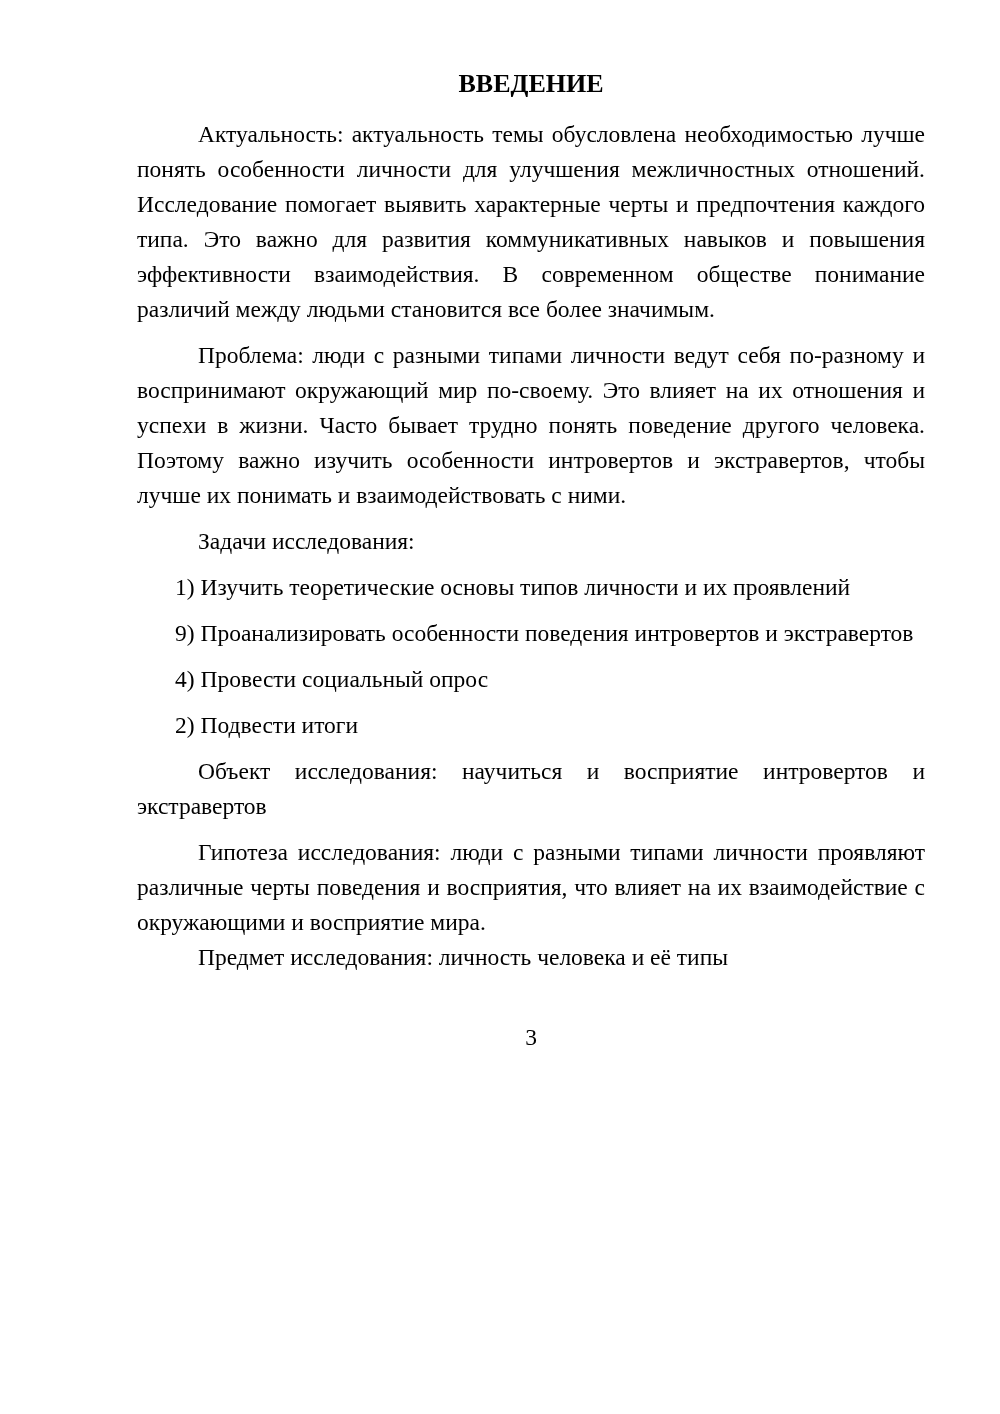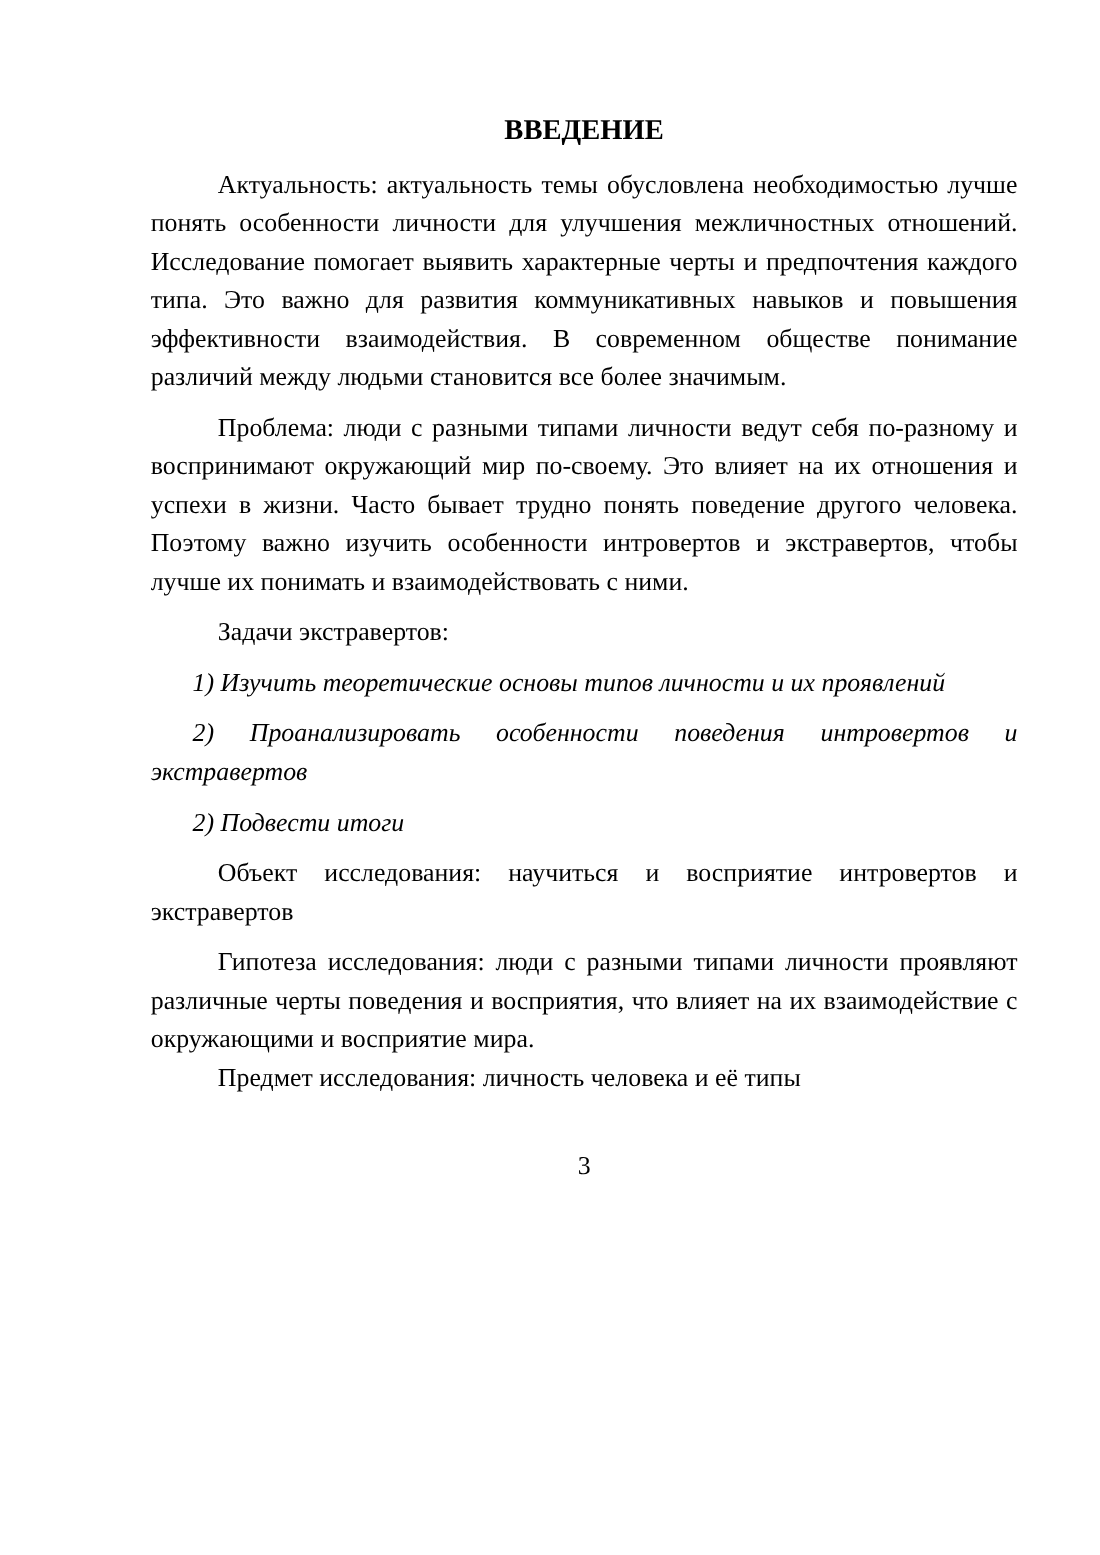--- a/index.html
+++ b/index.html
@@ -7,21 +7,21 @@
     padding: 0;
     background: #ffffff;
   }
   .page {
     position: relative;
     width: 1000px;
     height: 1414px;
     box-sizing: border-box;
     background: #ffffff;
     color: #000000;
-    padding: 100px 75px 0 137px;
+    padding: 66px 75px 0 137px;
     font-family: "Liberation Serif", "DejaVu Serif", serif;
     font-size: 23.5px;
     line-height: 35px;
     overflow: hidden;
   }
   .doc-title {
     font-size: 26px;
     line-height: 35px;
     font-weight: 700;
     text-align: center;
@@ -30,21 +30,20 @@
   .para {
     margin: 0 0 11px 0;
     text-align: justify;
     text-indent: 61px;
     font-family: Liberation Serif, serif;
   }
   .task {
     margin: 0 0 11px 0;
     text-align: justify;
     text-indent: 38px;
-    font-style: italic;
   }
   .hypothesis {
     margin-bottom: 0;
   }
   .page-number {
     text-align: center;
     margin-top: 45px;
     font-size: 23.5px;
     line-height: 35px;
   }
@@ -54,25 +53,26 @@
 
 <article class="page">
 
   <h1 class="doc-title">ВВЕДЕНИЕ</h1>
 
   <p class="para">Актуальность: актуальность темы обусловлена необходимостью лучше понять особенности личности для улучшения межличностных отношений. Исследование помогает выявить характерные черты и предпочтения каждого типа. Это важно для развития коммуникативных навыков и повышения эффективности взаимодействия. В современном обществе понимание различий между людьми становится все более значимым.</p>
 
   <p class="para">Проблема: люди с разными типами личности ведут себя по-разному и воспринимают окружающий мир по-своему. Это влияет на их отношения и успехи в жизни. Часто бывает трудно понять поведение другого человека. Поэтому важно изучить особенности интровертов и экстравертов, чтобы лучше их понимать и взаимодействовать с ними.</p>
 
 
-  <p class="para">Задачи экстравертов:</p>
+  <p class="para">Задачи исследования:</p>
 
   <div>
     <p class="task">1) Изучить теоретические основы типов личности и их проявлений</p>
-    <p class="task">2) Проанализировать особенности поведения интровертов и экстравертов</p>
+    <p class="task">9) Проанализировать особенности поведения интровертов и экстравертов</p>
+    <p class="task">4) Провести социальный опрос</p>
     <p class="task">2) Подвести итоги</p>
   </div>
 
   <p class="para">Объект исследования: научиться и восприятие интровертов и экстравертов</p>
 
   <p class="para hypothesis">Гипотеза исследования: люди с разными типами личности проявляют различные черты поведения и восприятия, что влияет на их взаимодействие с окружающими и восприятие мира.</p>
 
   <p class="para">Предмет исследования: личность человека и её типы</p>
 
   <div class="page-number">3</div>

